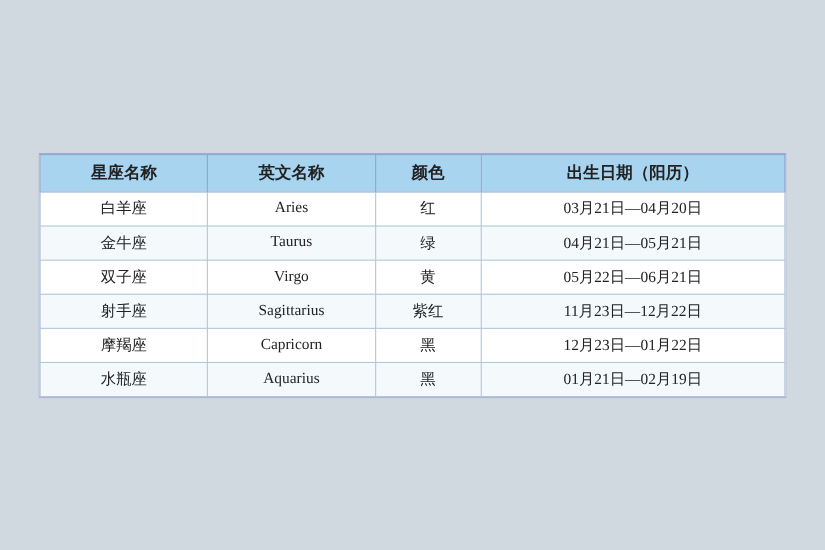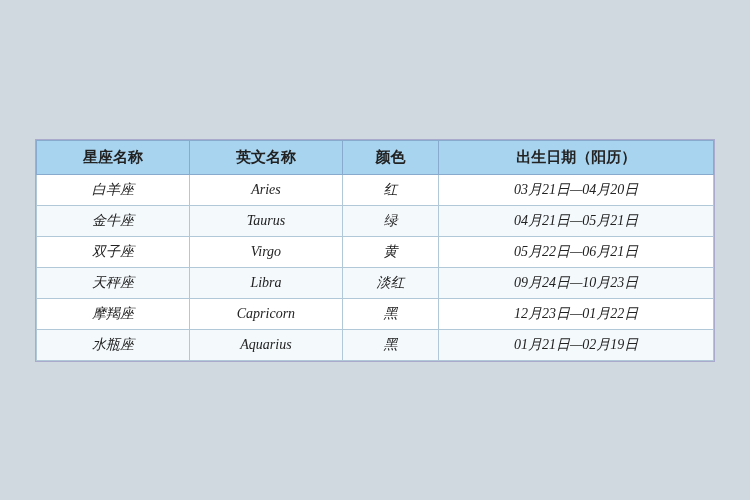--- a/index.html
+++ b/index.html
@@ -30,21 +30,20 @@
       font-weight: bold;
       color: #222;
     }
     tbody tr td {
       border: 1px solid #b0c8d8;
       padding: 6px 10px;
       text-align: center;
       font-size: 14px;
       color: #222;
       background: #fff;
-      font-style: italic;
     }
     tbody tr:nth-child(even) td {
       background: #f4f9fc;
     }
   </style>
 </head>
 <body>
 
 <div class="table-container">
   <table>
@@ -71,24 +70,24 @@
           <td>绿</td>
           <td>04月21日—05月21日</td>
         </tr>
         <tr>
           <td>双子座</td>
           <td>Virgo</td>
           <td>黄</td>
           <td>05月22日—06月21日</td>
         </tr>
         <tr>
-          <td>天秤座</td>
-          <td>Libra</td>
-          <td>淡红</td>
-          <td>09月24日—10月23日</td>
+          <td>射手座</td>
+          <td>Sagittarius</td>
+          <td>紫红</td>
+          <td>11月23日—12月22日</td>
         </tr>
         <tr>
           <td>摩羯座</td>
           <td>Capricorn</td>
           <td>黑</td>
           <td>12月23日—01月22日</td>
         </tr>
         <tr>
           <td>水瓶座</td>
           <td>Aquarius</td>

